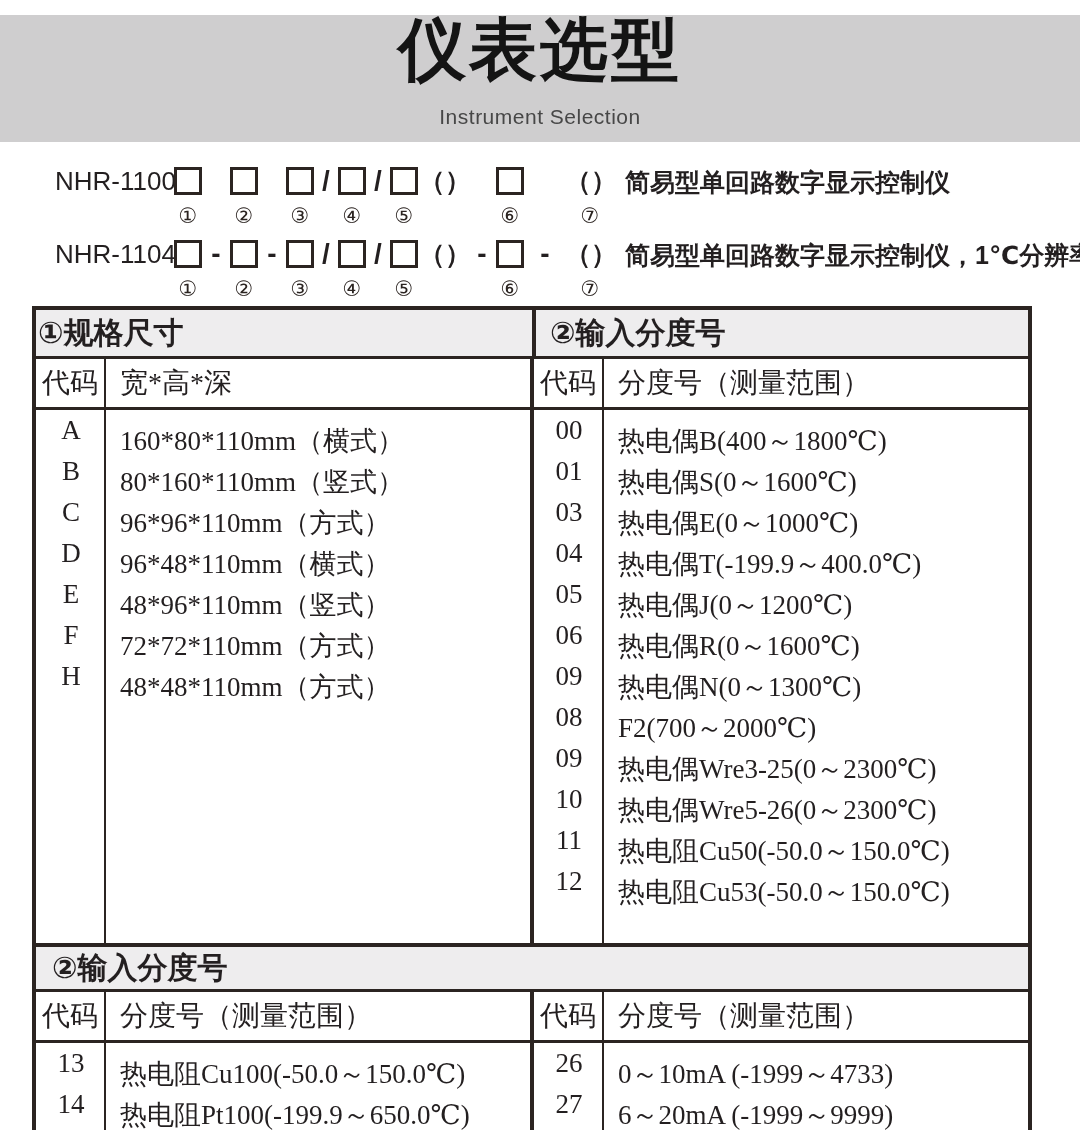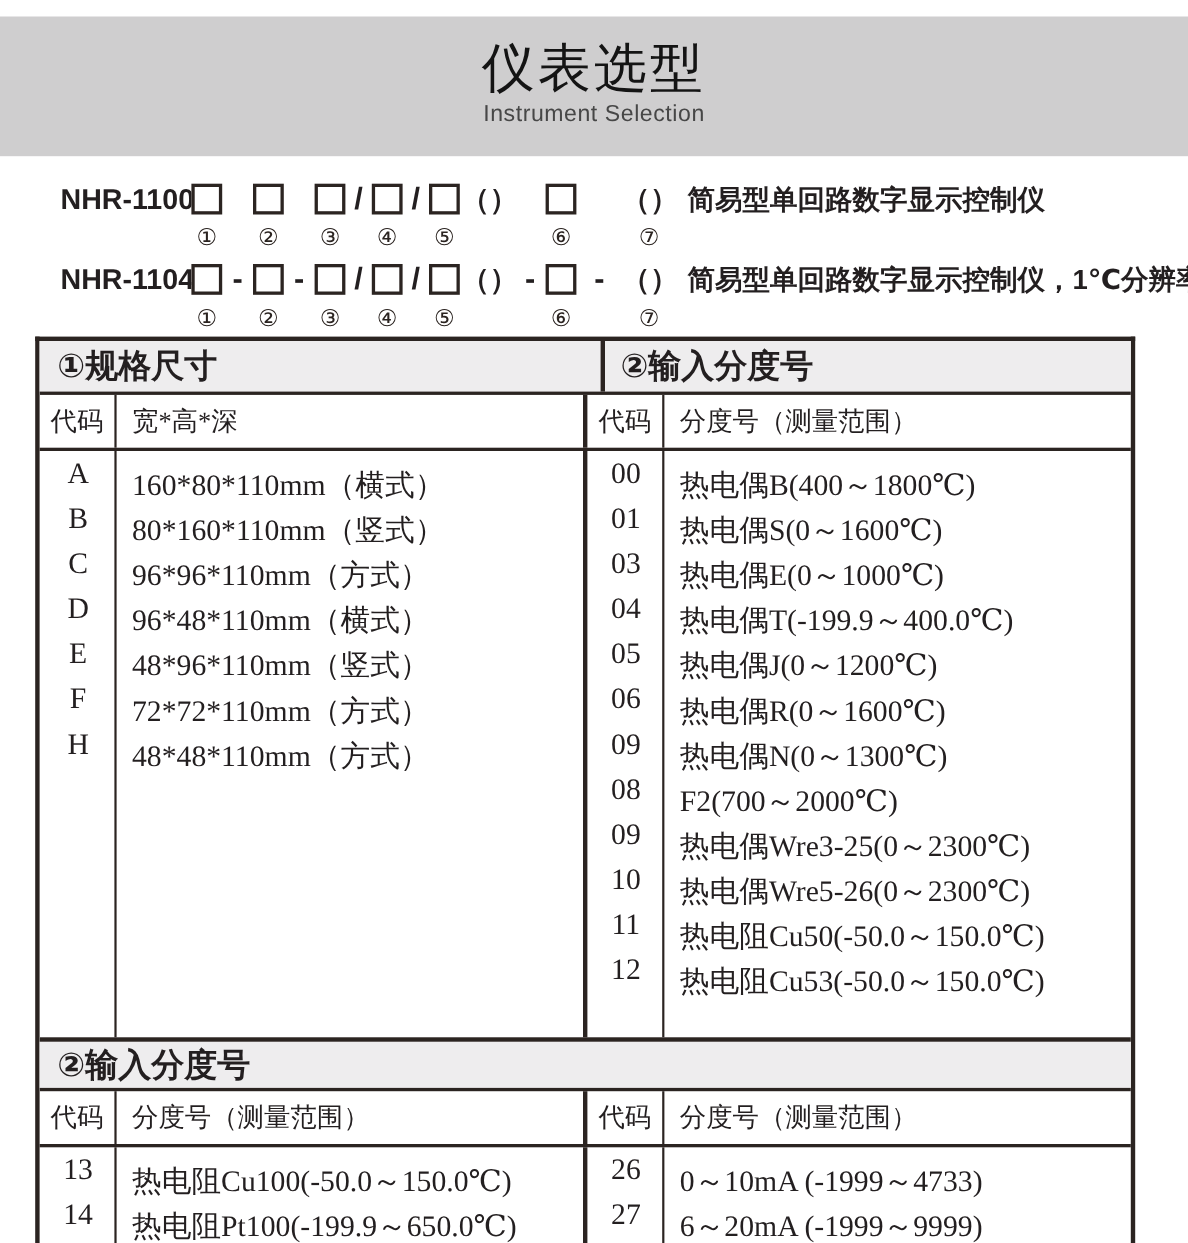--- a/index.html
+++ b/index.html
@@ -5,29 +5,29 @@
   html,body { margin:0; padding:0; background:#ffffff; }
   .page {
     position:relative; width:1080px; height:1130px; overflow:hidden;
     background:#ffffff; color:#231f20;
     font-family:"Liberation Sans","DejaVu Sans",sans-serif;
   }
 
   
   .banner { position:absolute; top:15px; left:0; width:1080px; height:127px;
             background:#cfcecf; text-align:center; }
-  .banner-title { font-size:48px; font-weight:normal; line-height:1;
-                  padding-top:24px; letter-spacing:3px; color:#141414; }
-  .banner-subtitle { font-size:21px; color:#474747; margin-top:5px; letter-spacing:0.5px; }
+  .banner-title { font-size:68px; font-weight:bold; line-height:1;
+                  letter-spacing:3px; color:#141414; }
+  .banner-subtitle { font-size:21px; color:#474747; margin-top:22px; letter-spacing:0.5px; }
 
   
   .model-line { position:absolute; left:55px; display:flex; align-items:flex-start; white-space:nowrap; }
   .model-line.m0 { top:166px; }
   .model-line.m1 { top:239px; }
-  .model-name { width:118px; font-size:26px; font-weight:bold; line-height:30px; letter-spacing:0px; }
+  .model-name { width:118px; font-size:26px; font-weight:normal; line-height:30px; letter-spacing:0px; }
   .segs { display:flex; align-items:flex-start; }
   .seg { display:flex; flex-direction:column; align-items:center; }
   .seg-box   { width:30px; }
   .seg-sep   { width:26px; }
   .seg-slash { width:22px; }
   .seg-sepwide { width:40px; }
   .seg-parens { width:50px; }
   .seg-sym { height:30px; display:flex; align-items:center; justify-content:center;
              font-size:28px; font-weight:bold; width:100%; }
   .seg-parens .seg-sym { justify-content:space-between; font-size:26px; }
@@ -37,27 +37,27 @@
   .model-desc { margin-left:10px; font-size:25px; font-weight:bold; line-height:32px; }
 
   
   .seltable { position:absolute; left:32px; top:306px; width:1000px; height:830px;
               box-sizing:border-box; border:4px solid #2b2421; border-bottom:none;
               background:#fff; }
   .serif { font-family:"Liberation Serif","DejaVu Serif",serif; }
 
   .hrow { height:46px; background:#eeedee; border-bottom:3px solid #2b2421; display:flex; }
   .hcell-left { width:494px; border-right:4px solid #2b2421; box-sizing:content-box;
-                display:flex; align-items:center; padding-left:16px;
+                display:flex; align-items:center; padding-left:2px;
                 font-size:30px; font-weight:bold; }
   .hcell-right { flex:1; display:flex; align-items:center; padding-left:14px;
                  font-size:30px; font-weight:bold; }
 
   .subrow { height:48px; border-bottom:3px solid #2b2421; display:flex;
-            font-size:24px; }
+            font-size:28px; }
   .sub-half-left { width:494px; border-right:4px solid #2b2421; display:flex; }
   .sub-half-right { flex:1; display:flex; }
   .codehead { width:68px; border-right:2px solid #2b2421; display:flex;
               align-items:center; justify-content:center; }
   .deschead { flex:1; display:flex; align-items:center; padding-left:14px; }
 
   .bodyrow { display:flex; }
   .bodyrow.sec1 { height:533px; }
   .bodyrow.sec2 { height:90px; }
   .bhalf-left { width:494px; border-right:4px solid #2b2421; position:relative; }

